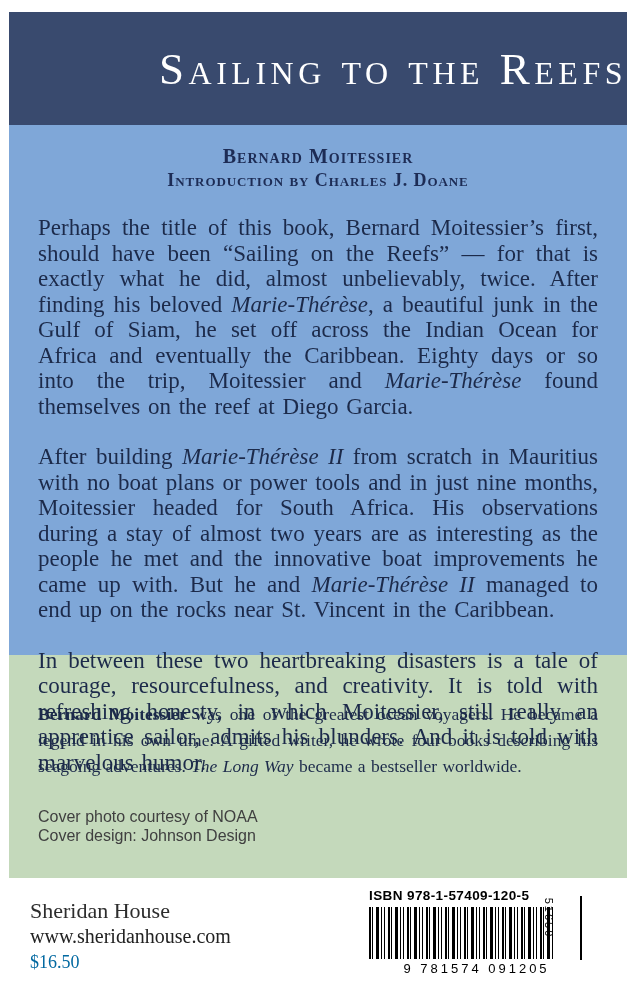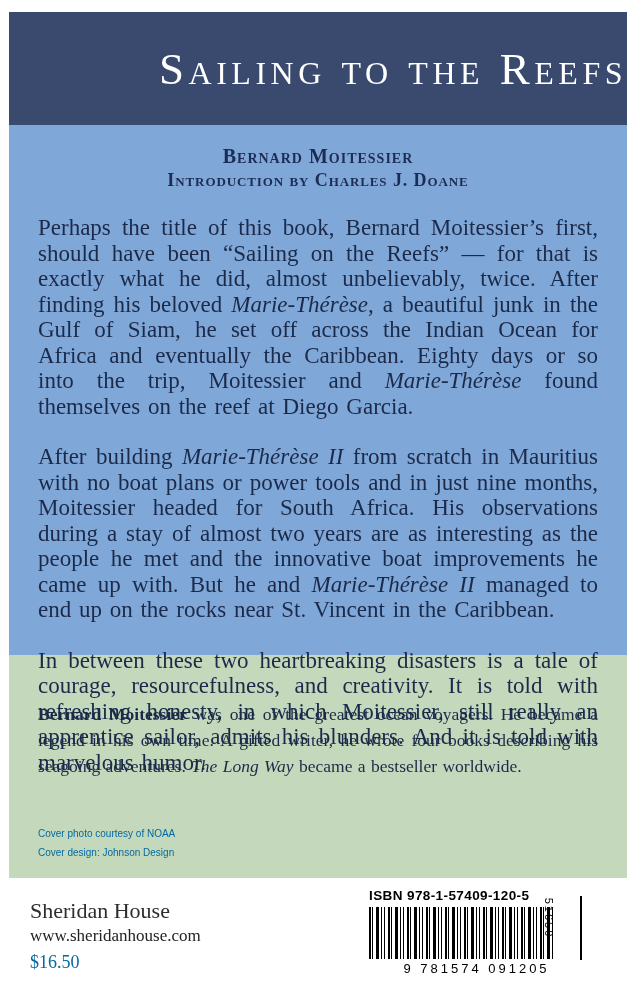--- a/index.html
+++ b/index.html
@@ -76,43 +76,43 @@
     color: var(--text, #1c2a4a);
   }
   p.bio-par {
     text-align: justify;
     font-size: 17.5px;
     line-height: 26px;
     margin: 0;
     word-spacing: 1px;
   }
   .credits {
-    margin-top: 45px;
-    font-family: "Liberation Sans", sans-serif;
-    font-size: 10px;
+    margin-top: 28px;
+    font-family: "Liberation Sans", sans-serif;
+    font-size: 16px;
     line-height: 19px;
-    color: #0369a1;
+    color: #404040;
   }
   
   .footer {
     position: absolute;
     left: 0;
     bottom: 0;
     width: 637px;
     height: 113px;
     background: #ffffff;
   }
   .publisher-block {
     position: absolute;
     left: 30px;
     top: 18px;
     color: #2d2d2d;
   }
   .publisher-name { font-size: 22px; line-height: 26px; }
-  .publisher-site { font-size: 17px; line-height: 24px; color: #222222; }
+  .publisher-site { font-size: 20px; line-height: 24px; color: #222222; }
   .price { font-size: 18px; line-height: 28px; color: #0369a1; }
   
   .barcode-block {
     position: absolute;
     right: 53px;
     top: 8px;
     width: 215px;
     height: 96px;
     background: #ffffff;
   }

